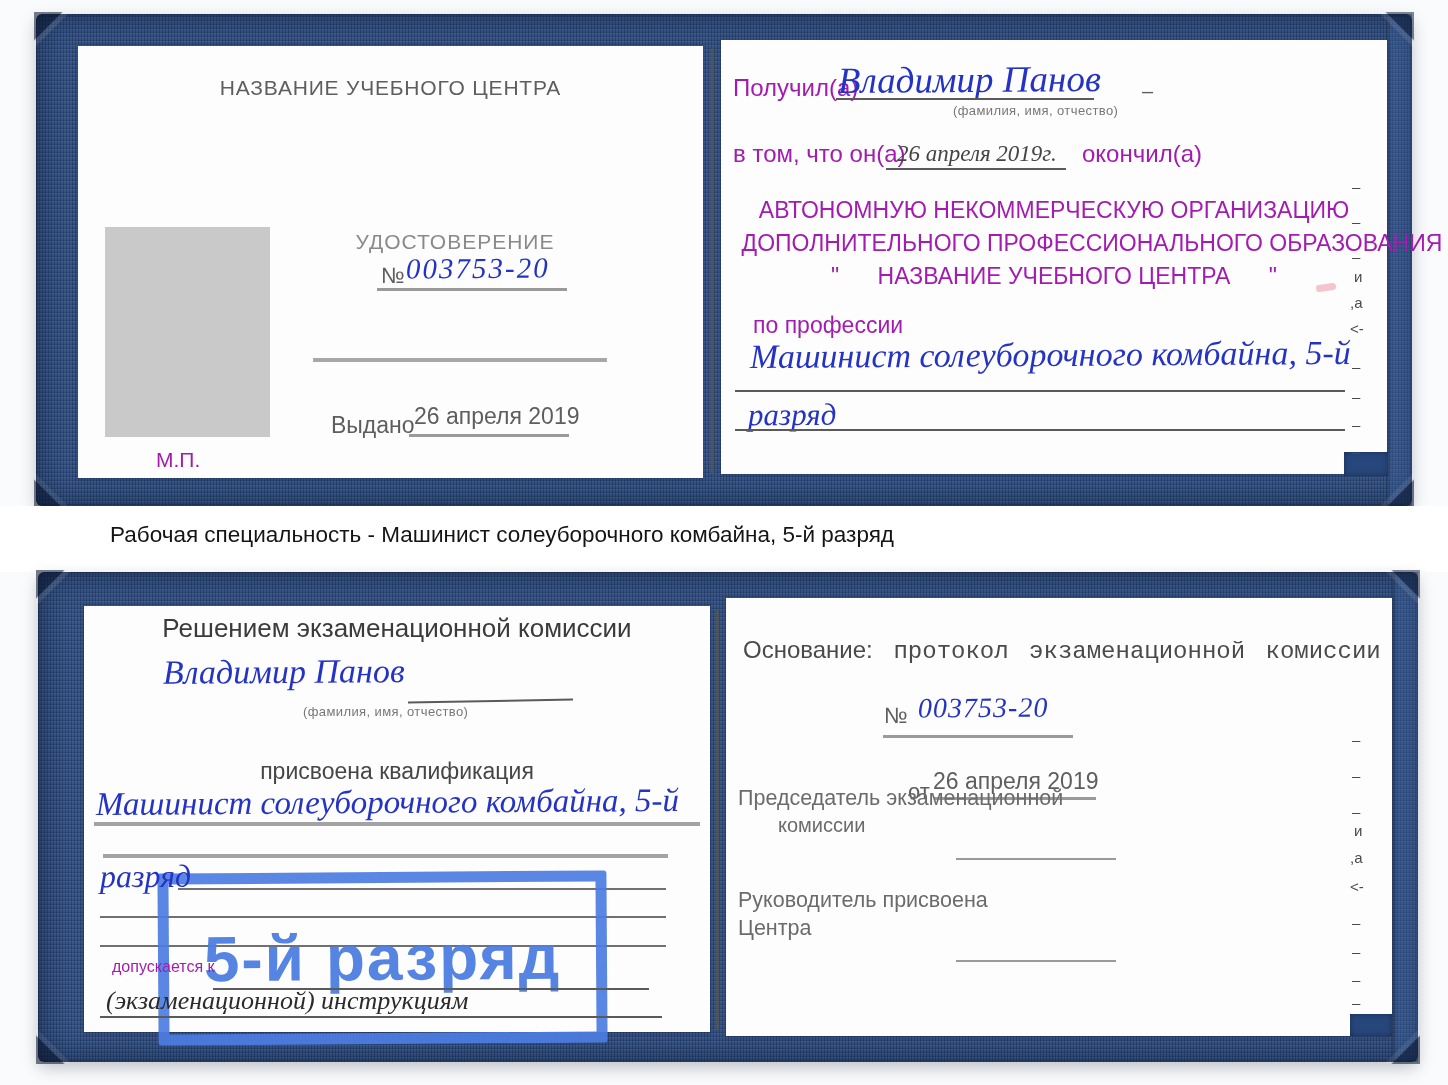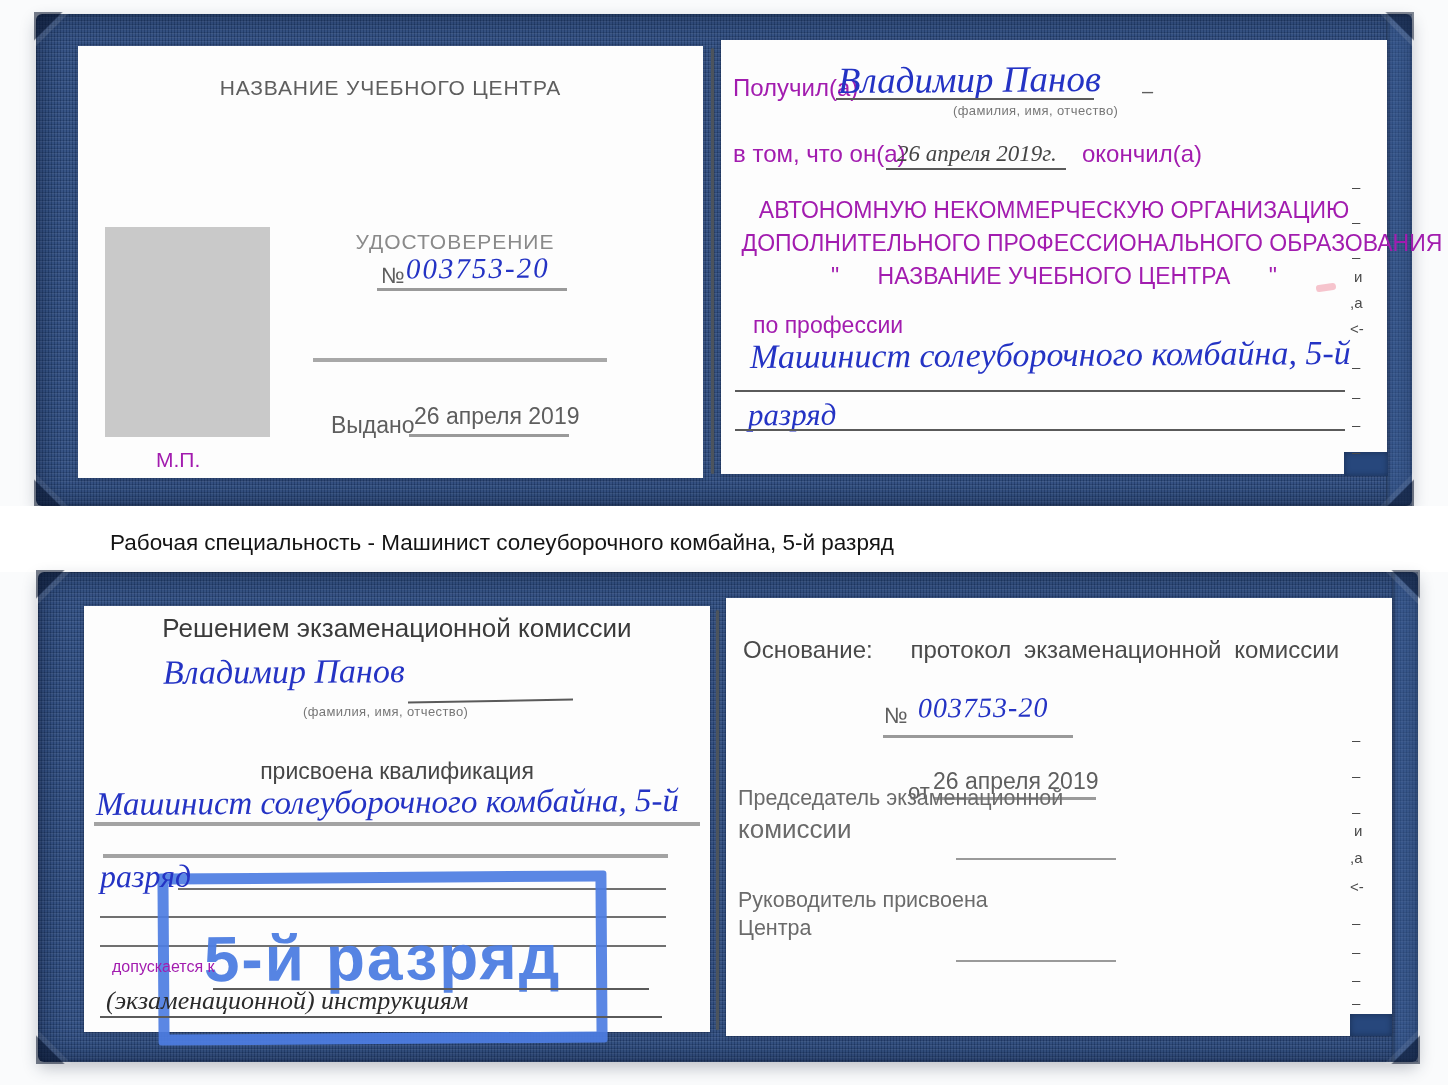--- a/index.html
+++ b/index.html
@@ -112,21 +112,21 @@
   <span class="frag" style="left:1352px;top:248px;">–</span>
   <span class="frag" style="left:1354px;top:268px;">и</span>
   <span class="frag" style="left:1350px;top:294px;">,а</span>
   <span class="frag" style="left:1350px;top:320px;">&lt;-</span>
   <span class="frag" style="left:1352px;top:358px;">–</span>
   <span class="frag" style="left:1352px;top:388px;">–</span>
   <span class="frag" style="left:1352px;top:416px;">–</span>
   <span class="frag" style="left:1352px;top:443px;">–</span>
 
   <div class="caption-band"></div>
-  <div class="t" style="left:110px;top:522px;font-size:22.5px;color:#141414;z-index:1;margin-top:8px;">Рабочая специальность - Машинист солеуборочного комбайна, 5-й разряд</div>
+  <div class="t" style="left:110px;top:522px;font-size:22.5px;color:#141414;z-index:1;">Рабочая специальность - Машинист солеуборочного комбайна, 5-й разряд</div>
 
   <div class="cover" style="left:38px;top:572px;width:1380px;height:490px;">
     <div class="edge-strip"></div>
     <div class="fold fold-tl"></div>
     <div class="fold fold-tr"></div>
     <div class="fold fold-bl"></div>
     <div class="fold fold-br"></div>
   </div>
 
   <div class="page" style="left:84px;top:606px;width:626px;height:426px;"></div>
@@ -151,31 +151,31 @@
     <span class="stamp-text">5-й разряд</span>
   </div>
 
   <div class="t z3" style="left:112px;top:958px;font-size:16px;">допускается к</div>
   <div class="ln ln-dark z3" style="left:213px;top:988px;width:436px;height:2px;"></div>
   <div class="t serif-italic z3" style="left:106px;top:986px;font-size:26px;color:#2b2b2b;">(экзаменационной) инструкциям</div>
   <div class="ln ln-dark z3" style="left:100px;top:1016px;width:562px;height:2px;"></div>
 
   <div class="t" style="left:743px;top:636px;font-size:24px;color:#4a4a4a;word-spacing:6px;">
     <span>Основание:</span>
-    <span style="margin-left:25px;">протокол экзаменационной комиссии</span>
+    <span style="margin-left:8px;font-family:Liberation Mono, monospace;">протокол экзаменационной комиссии</span>
   </div>
   <div class="t midgray" style="left:884px;top:703px;font-size:22px;">№</div>
   <div class="hw" style="left:918px;top:692px;font-size:28px;letter-spacing:1px;">003753-20</div>
   <div class="ln" style="left:883px;top:735px;width:190px;height:3px;"></div>
   <div class="t midgray" style="left:908px;top:779px;font-size:22px;">от</div>
   <div class="t midgray" style="left:933px;top:768px;font-size:23px;">26 апреля 2019</div>
   <div class="ln" style="left:934px;top:797px;width:162px;height:3px;"></div>
 
   <div class="t label-gray" style="left:738px;top:786px;font-size:21.5px;">Председатель экзаменационной</div>
-  <div class="t label-gray" style="left:738px;top:814px;font-size:26px;">комиссии</div>
+  <div class="t label-gray" style="left:778px;top:814px;font-size:20px;">комиссии</div>
   <div class="ln" style="left:956px;top:858px;width:160px;height:2px;"></div>
 
   <div class="t label-gray" style="left:738px;top:888px;font-size:21.5px;">Руководитель присвоена</div>
   <div class="t label-gray" style="left:738px;top:916px;font-size:21.5px;">Центра</div>
   <div class="ln" style="left:956px;top:960px;width:160px;height:2px;"></div>
 
   <span class="frag" style="left:1352px;top:731px;">–</span>
   <span class="frag" style="left:1352px;top:767px;">–</span>
   <span class="frag" style="left:1352px;top:803px;">–</span>
   <span class="frag" style="left:1354px;top:822px;">и</span>

